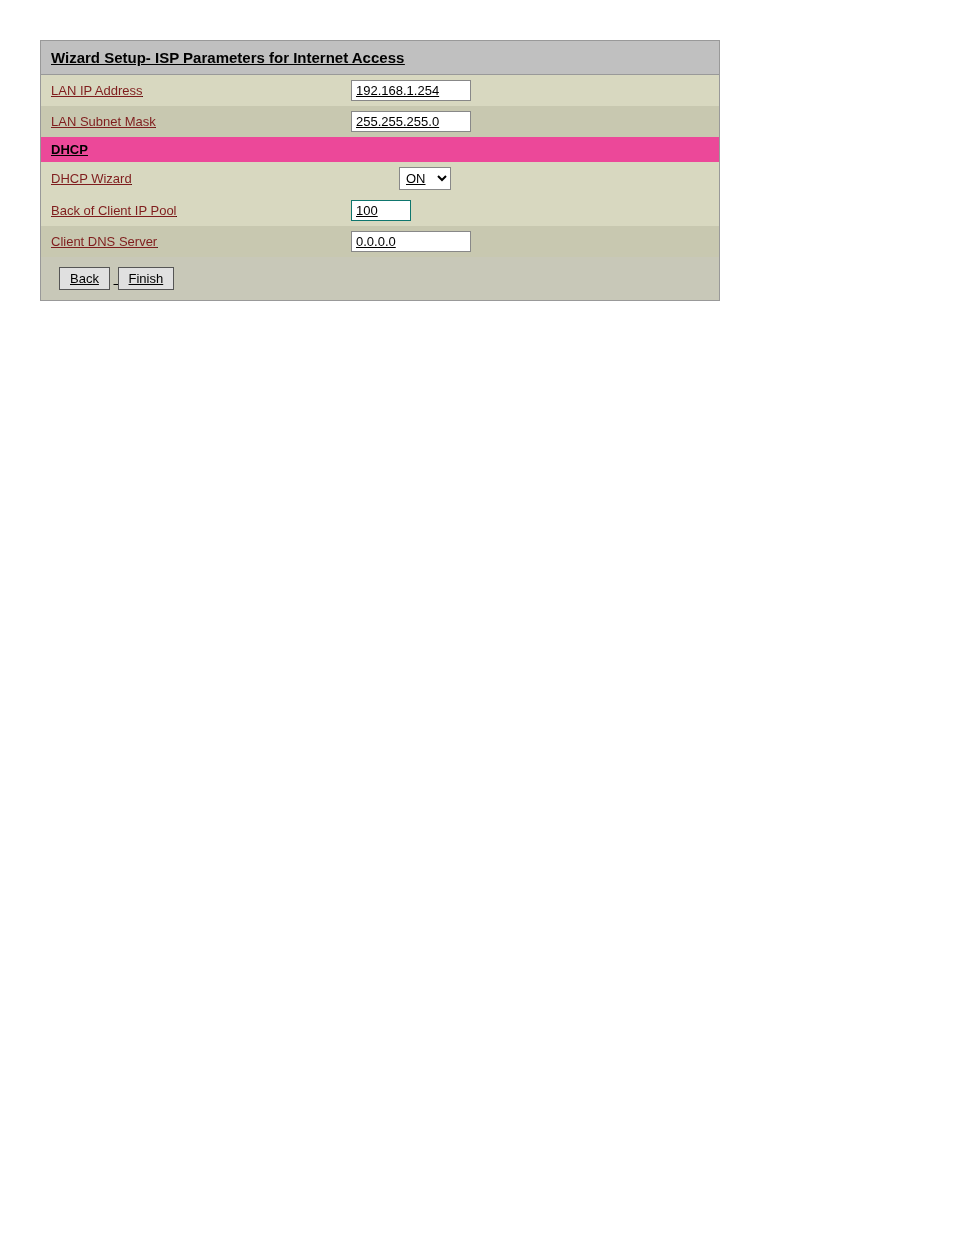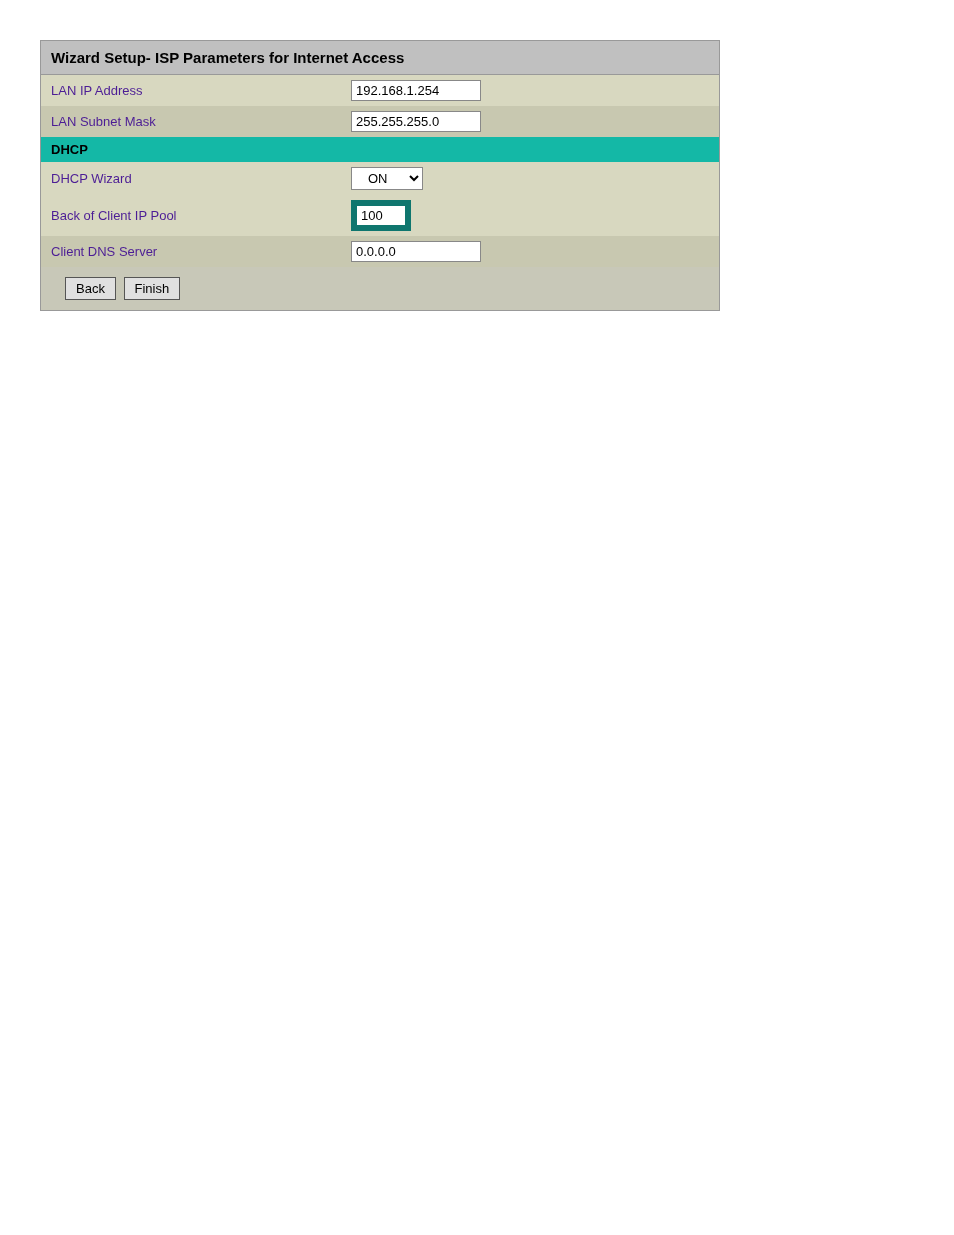--- a/index.html
+++ b/index.html
@@ -1,18 +1,19 @@
 <!DOCTYPE html>
 <html><head>
   <meta charset="utf-8">
   <style>
     * {
       box-sizing: border-box;
       margin: 0;
       padding: 0;
+      text-decoration: underline;
     }
 
     body {
       background-color: #ffffff;
       font-family: Arial, sans-serif;
       font-size: 13px;
       color: #000000;
       padding: 40px;
     }
 
@@ -36,64 +37,65 @@
 
     .form-table tr {
       background-color: #d8d8c0;
     }
 
     .form-table tr.alt {
       background-color: #c8c8b0;
     }
 
     .section-header td {
-      background-color: #14b8a6;
+      background-color: #ec4899;
       font-weight: bold;
       padding: 5px 10px;
     }
 
     .form-table td {
       padding: 5px 10px;
     }
 
     .label-cell {
       width: 300px;
-      color: #4c1d95;
+      color: #7f1d1d;
     }
 
     .value-cell {
       color: #000000;
     }
 
     .text-input {
       border: 1px solid #888888;
       padding: 2px 4px;
       font-size: 13px;
       background-color: #ffffff;
-      width: 130px;
+      width: 120px;
     }
 
     .text-input-small {
-      border: 6px solid #0f766e;
+      border: 1px solid #0f766e;
       padding: 2px 4px;
       font-size: 13px;
       background-color: #ffffff;
       width: 60px;
     }
 
     .select-input {
       border: 1px solid #888888;
-      padding: 2px 12px;
+      padding: 2px 2px;
       font-size: 13px;
       background-color: #ffffff;
+      margin-left: 48px;
     }
 
     .buttons-row td {
       background-color: #c8c8b8;
-      padding: 10px 24px;
+      padding: 10px 18px;
     }
 
     .btn {
       border: 1px solid #555555;
       background-color: #e0e0e0;
       padding: 3px 10px;
       font-size: 13px;
       cursor: pointer;
       margin-right: 4px;
     }

